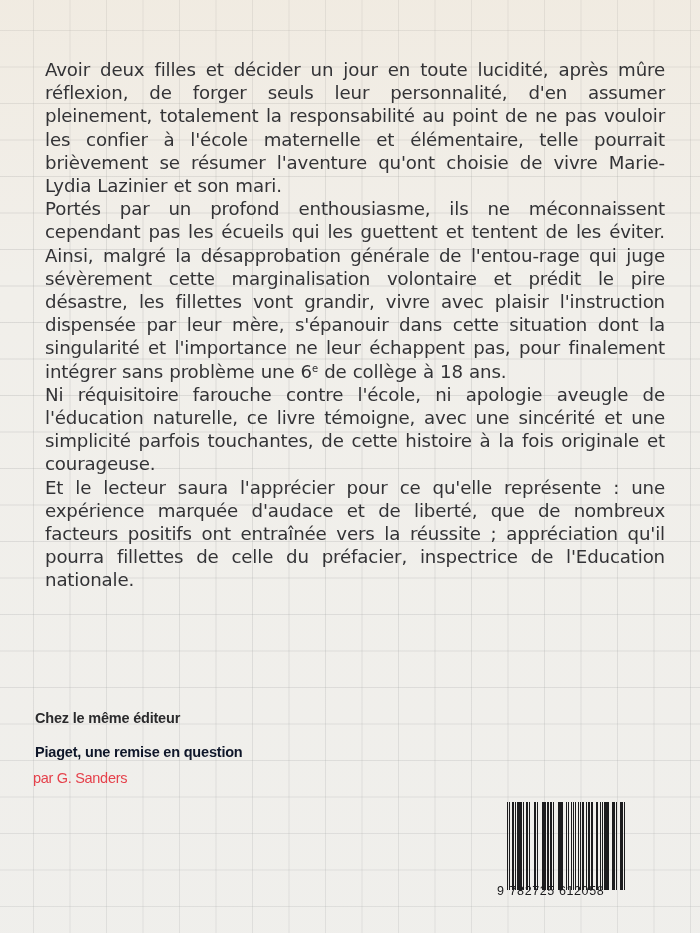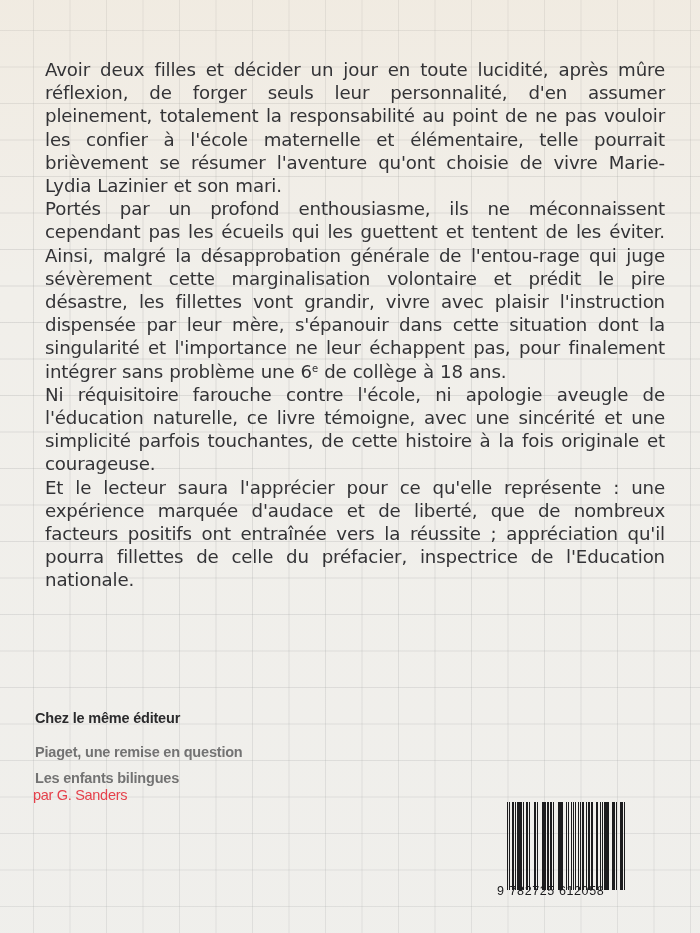--- a/index.html
+++ b/index.html
@@ -57,21 +57,21 @@
       color: #2a2a2c;
       font-size: 14.5px;
       letter-spacing: -0.2px;
       margin: 0 0 18px 2px;
     }
     .catalog-item {
       margin-bottom: 9px;
     }
     .book-title {
       font-weight: bold;
-      color: #737373;
+      color: #0f172a;
       font-size: 14.5px;
       line-height: 17px;
       letter-spacing: -0.2px;
       margin-left: 2px;
     }
     .book-title.indent0 { margin-left: 0; }
     .book-author {
       color: #e5414b;
       font-size: 14.5px;
       line-height: 17px;
@@ -126,21 +126,20 @@
 </div>
 
 <div class="catalog">
   <div class="catalog-heading">Chez le même éditeur</div>
 
   <div class="catalog-item">
     <div class="book-title">Piaget, une remise en question</div>
   </div>
 
   <div class="catalog-item">
-    <div class="book-title">Les enfants bilingues</div>
     <div class="book-author">par G. Sanders</div>
   </div>
 
 </div>
 
 <div class="barcode">
   <div class="barcode-bars" id="bars">
       <span style="width: 1.15686px; background: rgb(28, 28, 30);"></span>
       <span style="width: 1.15686px; background: transparent;"></span>
       <span style="width: 1.15686px; background: rgb(28, 28, 30);"></span>

